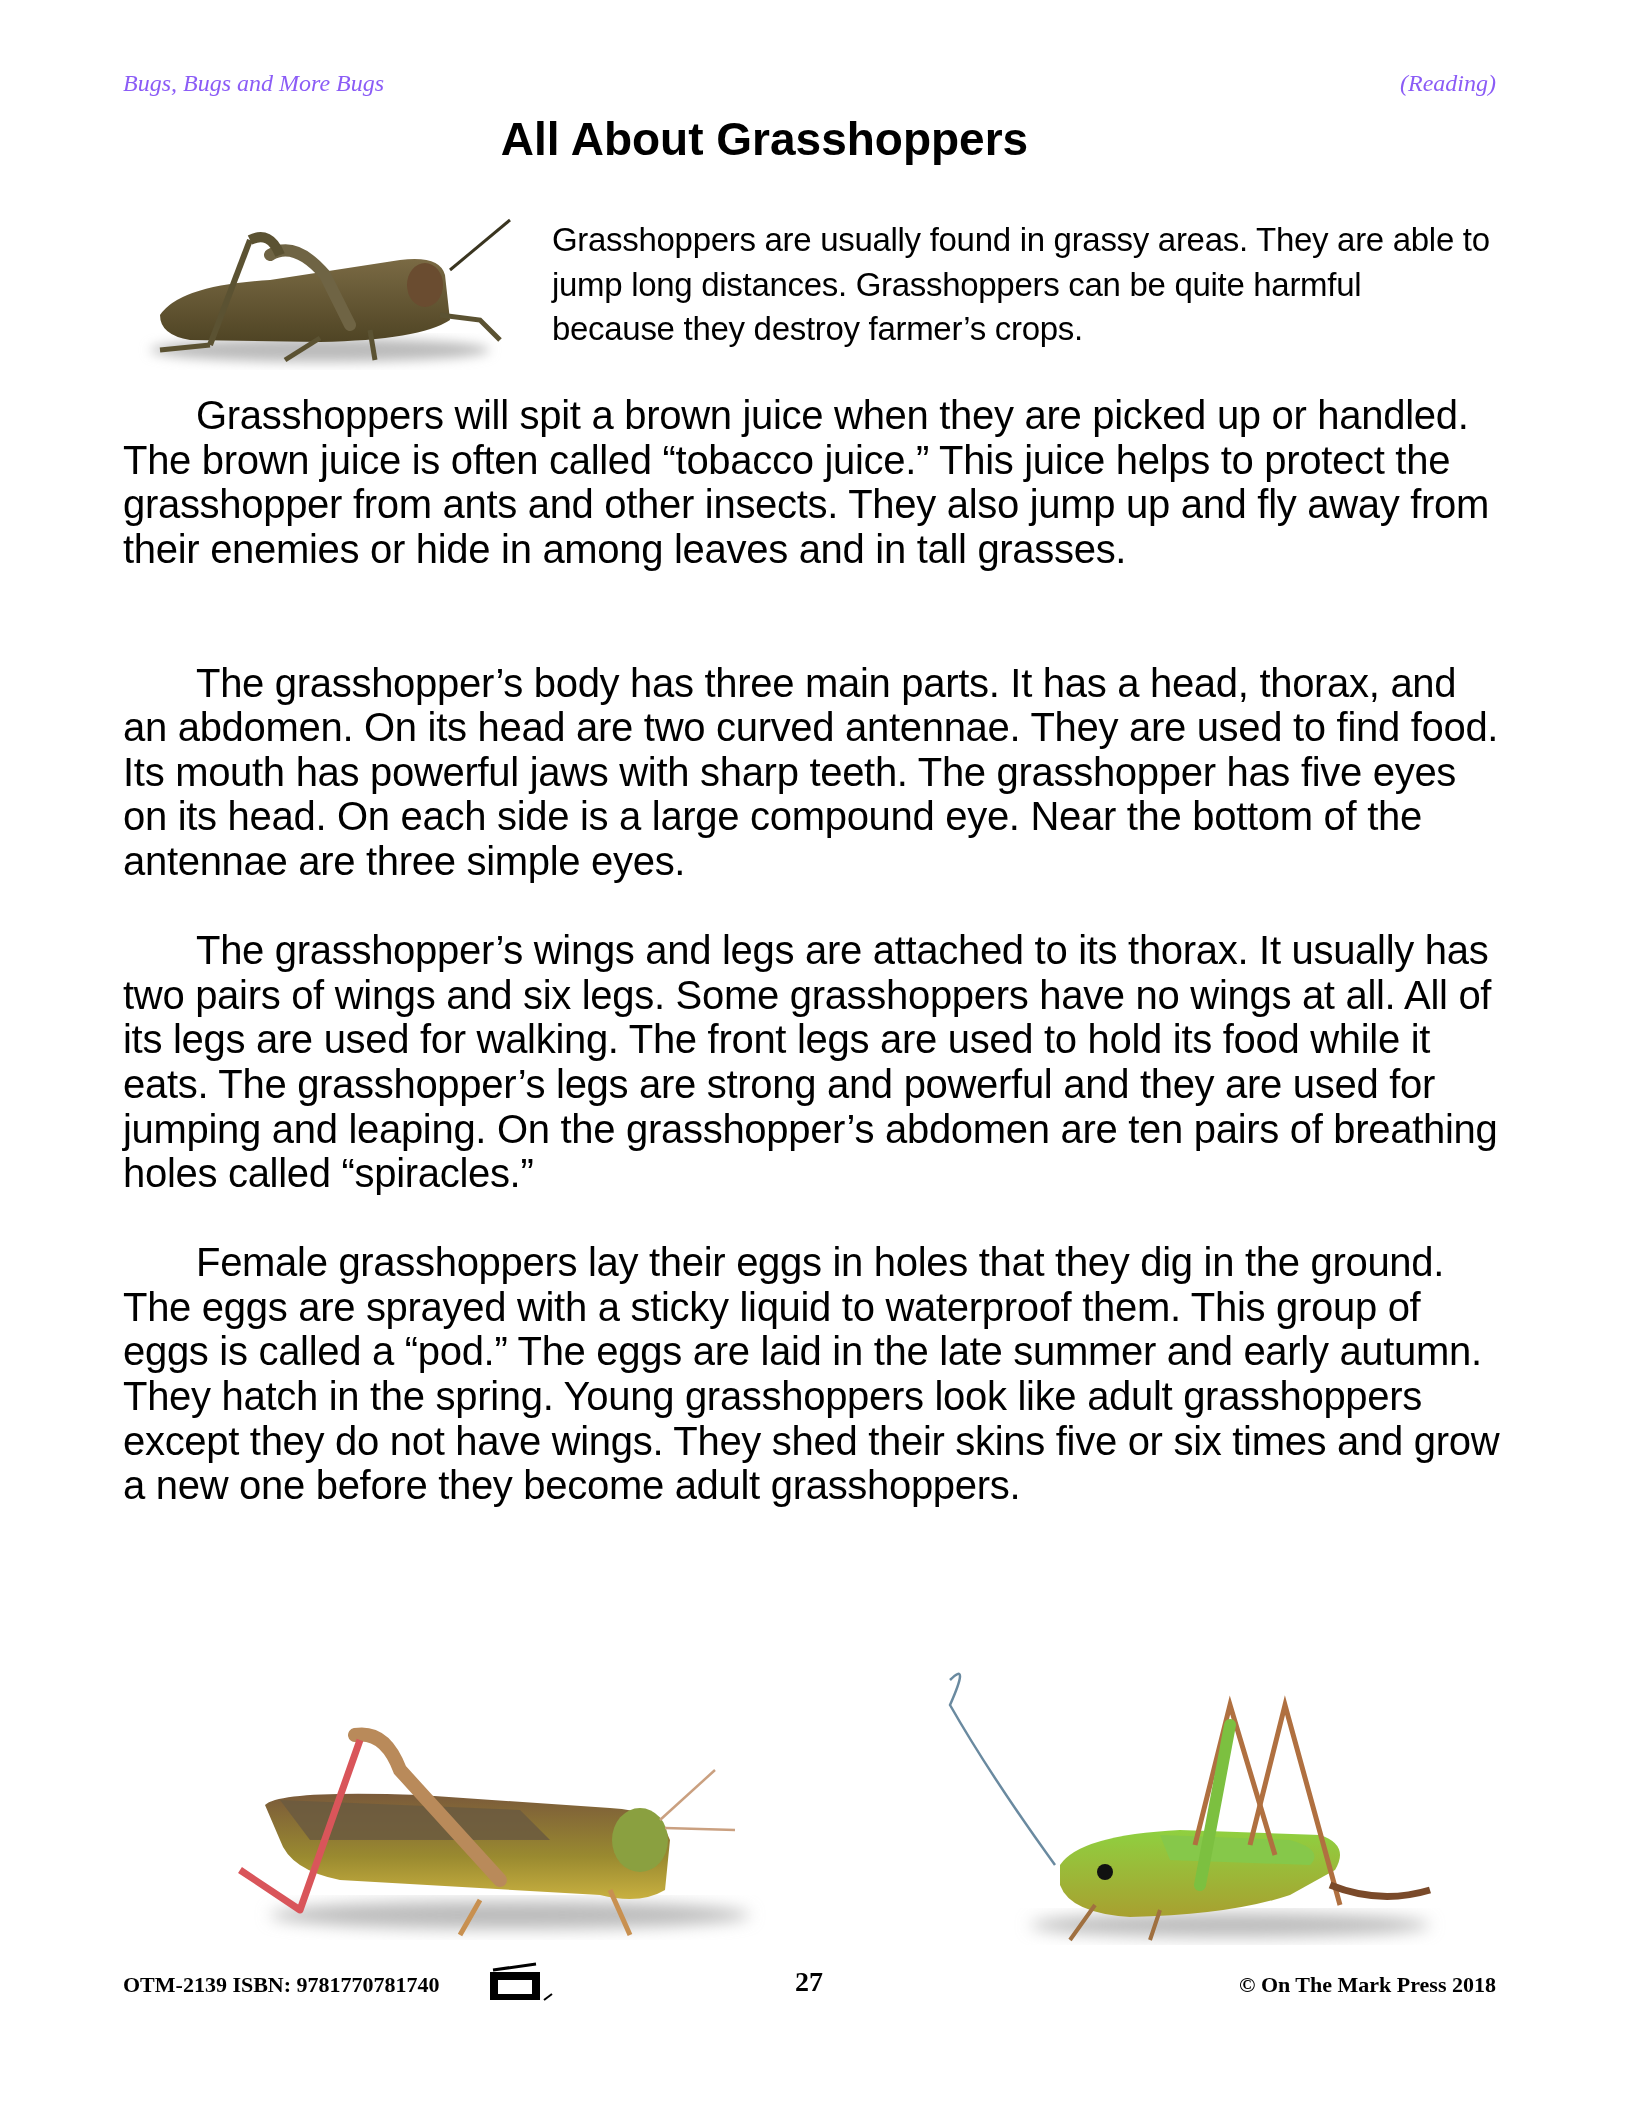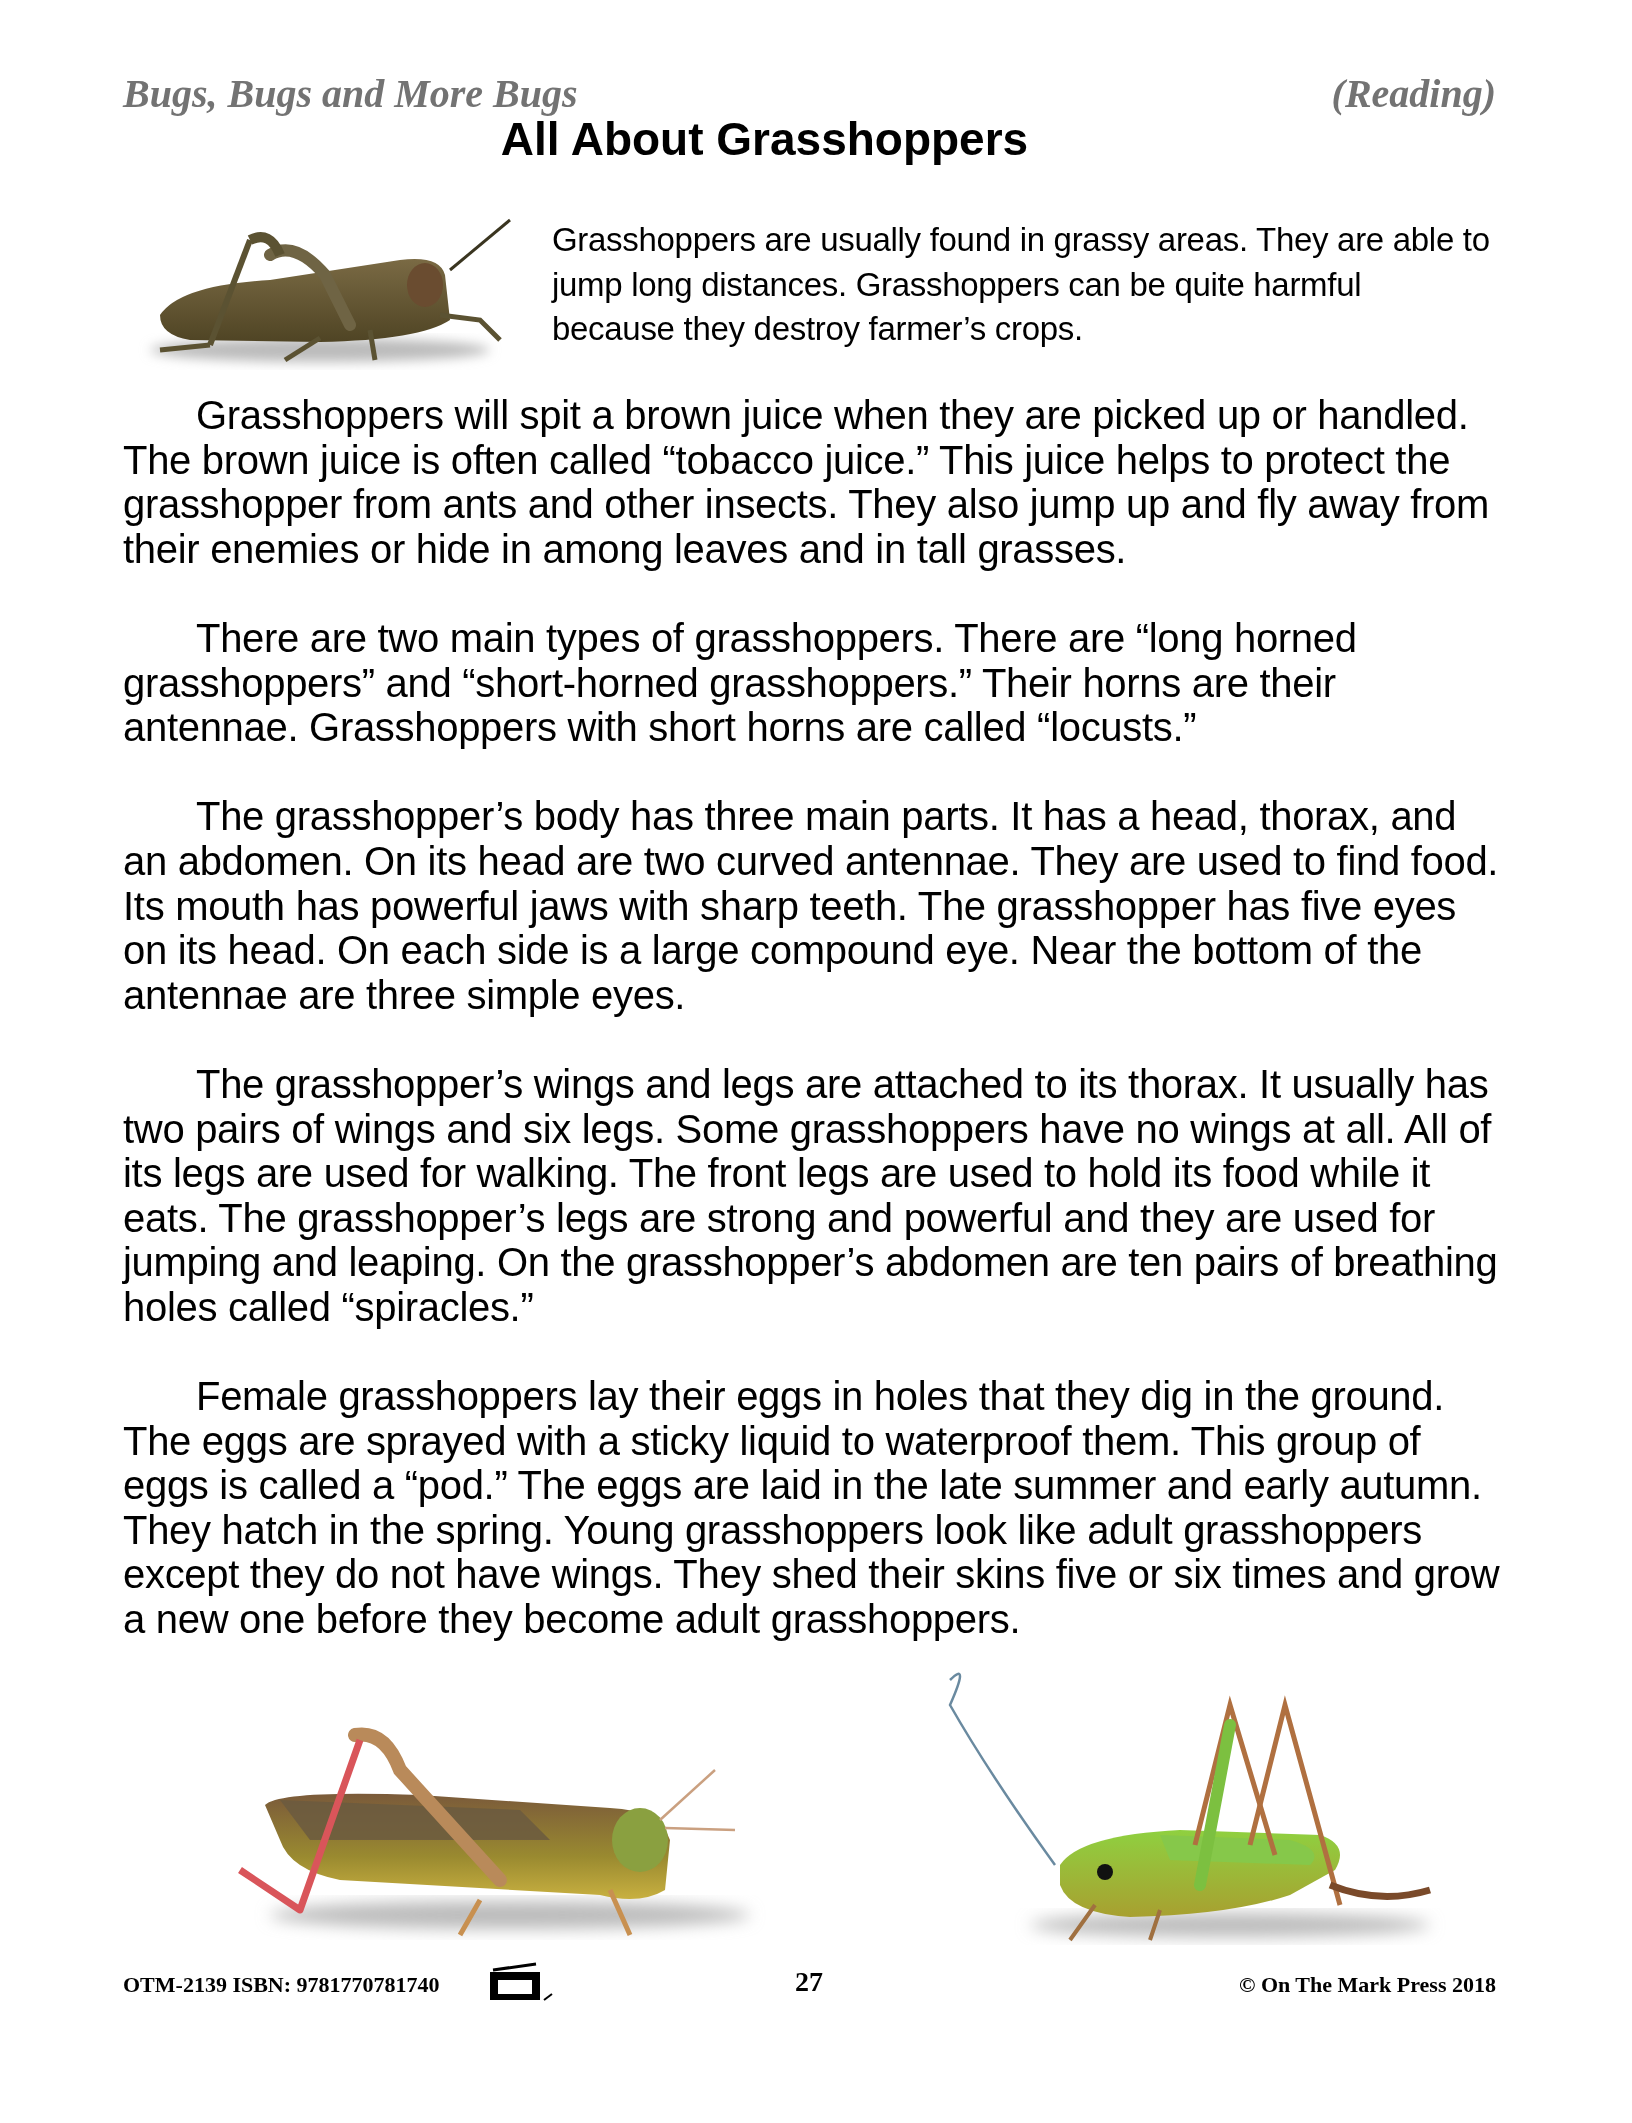--- a/index.html
+++ b/index.html
@@ -1,17 +1,17 @@
 <!DOCTYPE html>
 <html><head>
 <meta charset="utf-8">
 <style>
   html, body { margin:0; padding:0; background:#ffffff; }
   body { width:1632px; height:2123px; position:relative; overflow:hidden; font-family:"Liberation Sans", sans-serif; color:#000; }
-  .hdr-left, .hdr-right { position:absolute; top:70px; font-family:"Liberation Serif", serif; font-style:italic; font-weight:bold; font-size:40px; color:#737373; }
+  .hdr-left, .hdr-right { position:absolute; top:70px; font-family:"Liberation Serif", serif; font-style:italic; font-weight:normal; font-size:24px; color:#8b5cf6; }
   .hdr-left { left:123px; }
   .hdr-right { right:136px; }
   .title { position:absolute; top:112px; left:0; width:1529px; text-align:center; font-size:46px; font-weight:bold; font-family:"Liberation Sans", sans-serif; }
   .pic { position:absolute; }
   .pic svg { display:block; }
   .text { position:absolute; left:123px; width:1380px; font-size:40px; line-height:44.6px; font-family:"Liberation Sans", sans-serif; letter-spacing:-0.3px; }
   .text p { margin:0; }
   .indent { text-indent:73px; }
   .intro { position:absolute; left:552px; top:218px; width:940px; font-size:33px; line-height:44.6px; letter-spacing:-0.3px; }
   .footer { position:absolute; top:1972px; font-family:"Liberation Serif", serif; font-weight:bold; font-size:22px; }
@@ -51,21 +51,20 @@
     <path d="M200 138 L165 160" stroke="#5b5232" stroke-width="5"></path>
     <path d="M90 145 L40 150" stroke="#5b5232" stroke-width="5"></path>
   </svg>
 </div>
 
 <div class="intro">Grasshoppers are usually found in grassy areas. They are able to jump long distances. Grasshoppers can be quite harmful because they destroy farmer’s crops.</div>
 
 <div class="text" style="top:393px;">
   <p class="indent">Grasshoppers will spit a brown juice when they are picked up or handled. The brown juice is often called “tobacco juice.” This juice helps to protect the grasshopper from ants and other insects. They also jump up and fly away from their enemies or hide in among leaves and in tall grasses.</p>
   <p style="height:44.6px"></p>
-  <p class="indent">There are two main types of grasshoppers. There are “long horned grasshoppers” and “short-horned grasshoppers.” Their horns are their antennae. Grasshoppers with short horns are called “locusts.”</p>
   <p style="height:44.6px"></p>
   <p class="indent">The grasshopper’s body has three main parts. It has a head, thorax, and an abdomen. On its head are two curved antennae. They are used to find food. Its mouth has powerful jaws with sharp teeth. The grasshopper has five eyes on its head. On each side is a large compound eye. Near the bottom of the antennae are three simple eyes.</p>
   <p style="height:44.6px"></p>
   <p class="indent">The grasshopper’s wings and legs are attached to its thorax. It usually has two pairs of wings and six legs. Some grasshoppers have no wings at all. All of its legs are used for walking. The front legs are used to hold its food while it eats. The grasshopper’s legs are strong and powerful and they are used for jumping and leaping. On the grasshopper’s abdomen are ten pairs of breathing holes called “spiracles.”</p>
   <p style="height:44.6px"></p>
   <p class="indent">Female grasshoppers lay their eggs in holes that they dig in the ground. The eggs are sprayed with a sticky liquid to waterproof them. This group of eggs is called a “pod.” The eggs are laid in the late summer and early autumn. They hatch in the spring. Young grasshoppers look like adult grasshoppers except they do not have wings. They shed their skins five or six times and grow a new one before they become adult grasshoppers.</p>
 </div>
 
 <div class="pic" style="left:220px; top:1690px;">
   <svg width="570" height="250" viewBox="0 0 570 250">

